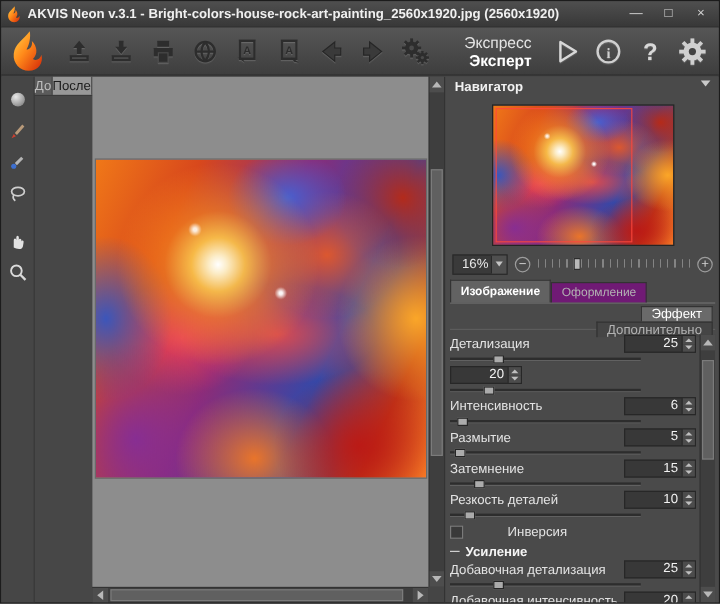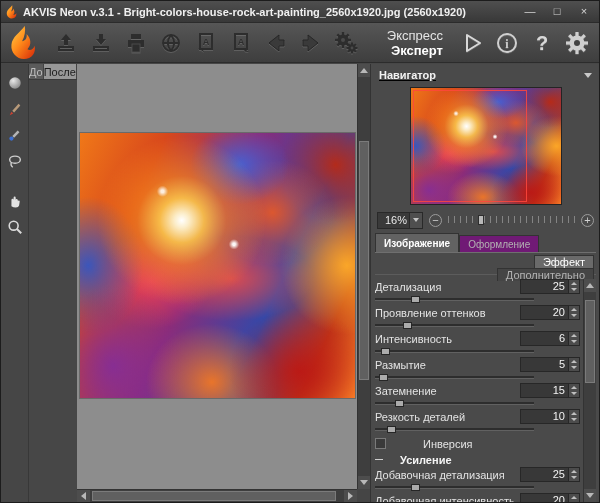--- a/index.html
+++ b/index.html
@@ -64,21 +64,21 @@
   .sv-thumb{position:absolute;left:1px;right:1px;top:16%;height:60%;background:#606060;border:1px solid #7b7b7b;}
   .sh-track{flex:1;position:relative;}
   .sh-thumb{position:absolute;top:1px;bottom:1px;left:1%;width:96%;background:#606060;border:1px solid #7b7b7b;}
   .tri-up{width:0;height:0;border-left:4px solid transparent;border-right:4px solid transparent;border-bottom:5px solid #b8b8b8;}
   .tri-dn{width:0;height:0;border-left:4px solid transparent;border-right:4px solid transparent;border-top:5px solid #b8b8b8;}
   .tri-lf{width:0;height:0;border-top:4px solid transparent;border-bottom:4px solid transparent;border-right:5px solid #b8b8b8;}
   .tri-rt{width:0;height:0;border-top:4px solid transparent;border-bottom:4px solid transparent;border-left:5px solid #b8b8b8;}
 
   
   .right{width:229px;background:#4a4a4a;border-left:1px solid #333;display:flex;flex-direction:column;padding:3px 3px 0 4px;}
-  .nav-head{height:16px;display:flex;align-items:center;justify-content:space-between;padding:0 4px;text-decoration:underline;}
+  .nav-head{height:16px;display:flex;align-items:flex-start;justify-content:space-between;padding:0 4px;}
   .nav-title{color:#f2f2f2;font-size:11px;font-weight:bold;}
   .nav-collapse{width:0;height:0;border-left:4px solid transparent;border-right:4px solid transparent;border-top:5px solid #c9c9c9;}
   .nav-thumb-wrap{height:126px;display:flex;align-items:center;justify-content:center;}
   .nav-thumb{position:relative;width:152px;height:118px;border:1px solid #242424;}
   .nav-frame{position:absolute;left:2px;top:2px;width:76%;height:calc(100% - 4px);border:1px solid rgba(255,70,60,.85);}
 
   .zoom-row{height:22px;display:flex;align-items:center;gap:6px;padding:0 2px;}
   .zoom-box{width:46px;height:17px;background:#3a3a3a;border:1px solid #292929;display:flex;}
   .zoom-val{flex:1;color:#e9e9e9;font-size:11px;text-align:right;padding:1px 2px 0 0;}
   .zoom-drop{width:13px;background:#4f4f4f;border-left:1px solid #292929;display:flex;align-items:center;justify-content:center;}
@@ -108,21 +108,21 @@
   .spin-up,.spin-dn{flex:1;background:#4c4c4c;display:flex;align-items:center;justify-content:center;}
   .spin-up::after{content:"";border-left:3px solid transparent;border-right:3px solid transparent;border-bottom:3px solid #bfbfbf;}
   .spin-dn::after{content:"";border-left:3px solid transparent;border-right:3px solid transparent;border-top:3px solid #bfbfbf;}
   .ptrack{position:relative;height:8px;margin-top:2px;margin-right:46px;}
   .ptrack::before{content:"";position:absolute;left:0;right:0;top:2px;height:2px;background:#2d2d2d;border-bottom:1px solid #616161;}
   .phandle{position:absolute;top:0;width:9px;height:7px;background:#ababab;border:1px solid #262626;}
 
   .check-row{height:17px;display:flex;align-items:center;gap:6px;}
   .checkbox{width:11px;height:11px;background:#3a3a3a;border:1px solid #7a7a7a;}
   .check-label{color:#e3e3e3;font-size:11px;margin-left:31px;}
-  .section-row{height:15px;display:flex;align-items:center;gap:17px;}
+  .section-row{height:15px;display:flex;align-items:center;gap:5px;}
   .section-dash{width:8px;height:0;border-top:1px solid #cfcfcf;}
   .section-label{color:#f5f5f5;font-size:11px;font-weight:bold;}
 
   .panel-scroll{position:absolute;right:0;top:0;bottom:0;width:13px;background:#3e3e3e;border-left:1px solid #333;display:flex;flex-direction:column;}
   .ps-track{flex:1;position:relative;}
   .ps-thumb{position:absolute;left:1px;right:1px;top:4%;height:42%;background:#606060;border:1px solid #7b7b7b;}
 </style>
 </head>
 <body>
 
@@ -384,21 +384,20 @@
                 </div>
             </div>
           </div>
           <div class="ptrack">
               <div class="phandle" style="left: calc(25% - 4px);"></div>
             </div>
         </div>
 
         <div class="param">
           <div class="param-top">
-            <span class="plabel">Проявление оттенков</span>
             <div class="spin">
               <span class="pval">20</span>
               <div class="spin-btns">
                   <div class="spin-up"></div>
                   <div class="spin-dn"></div>
                 </div>
             </div>
           </div>
           <div class="ptrack">
               <div class="phandle" style="left: calc(20% - 4px);"></div>

